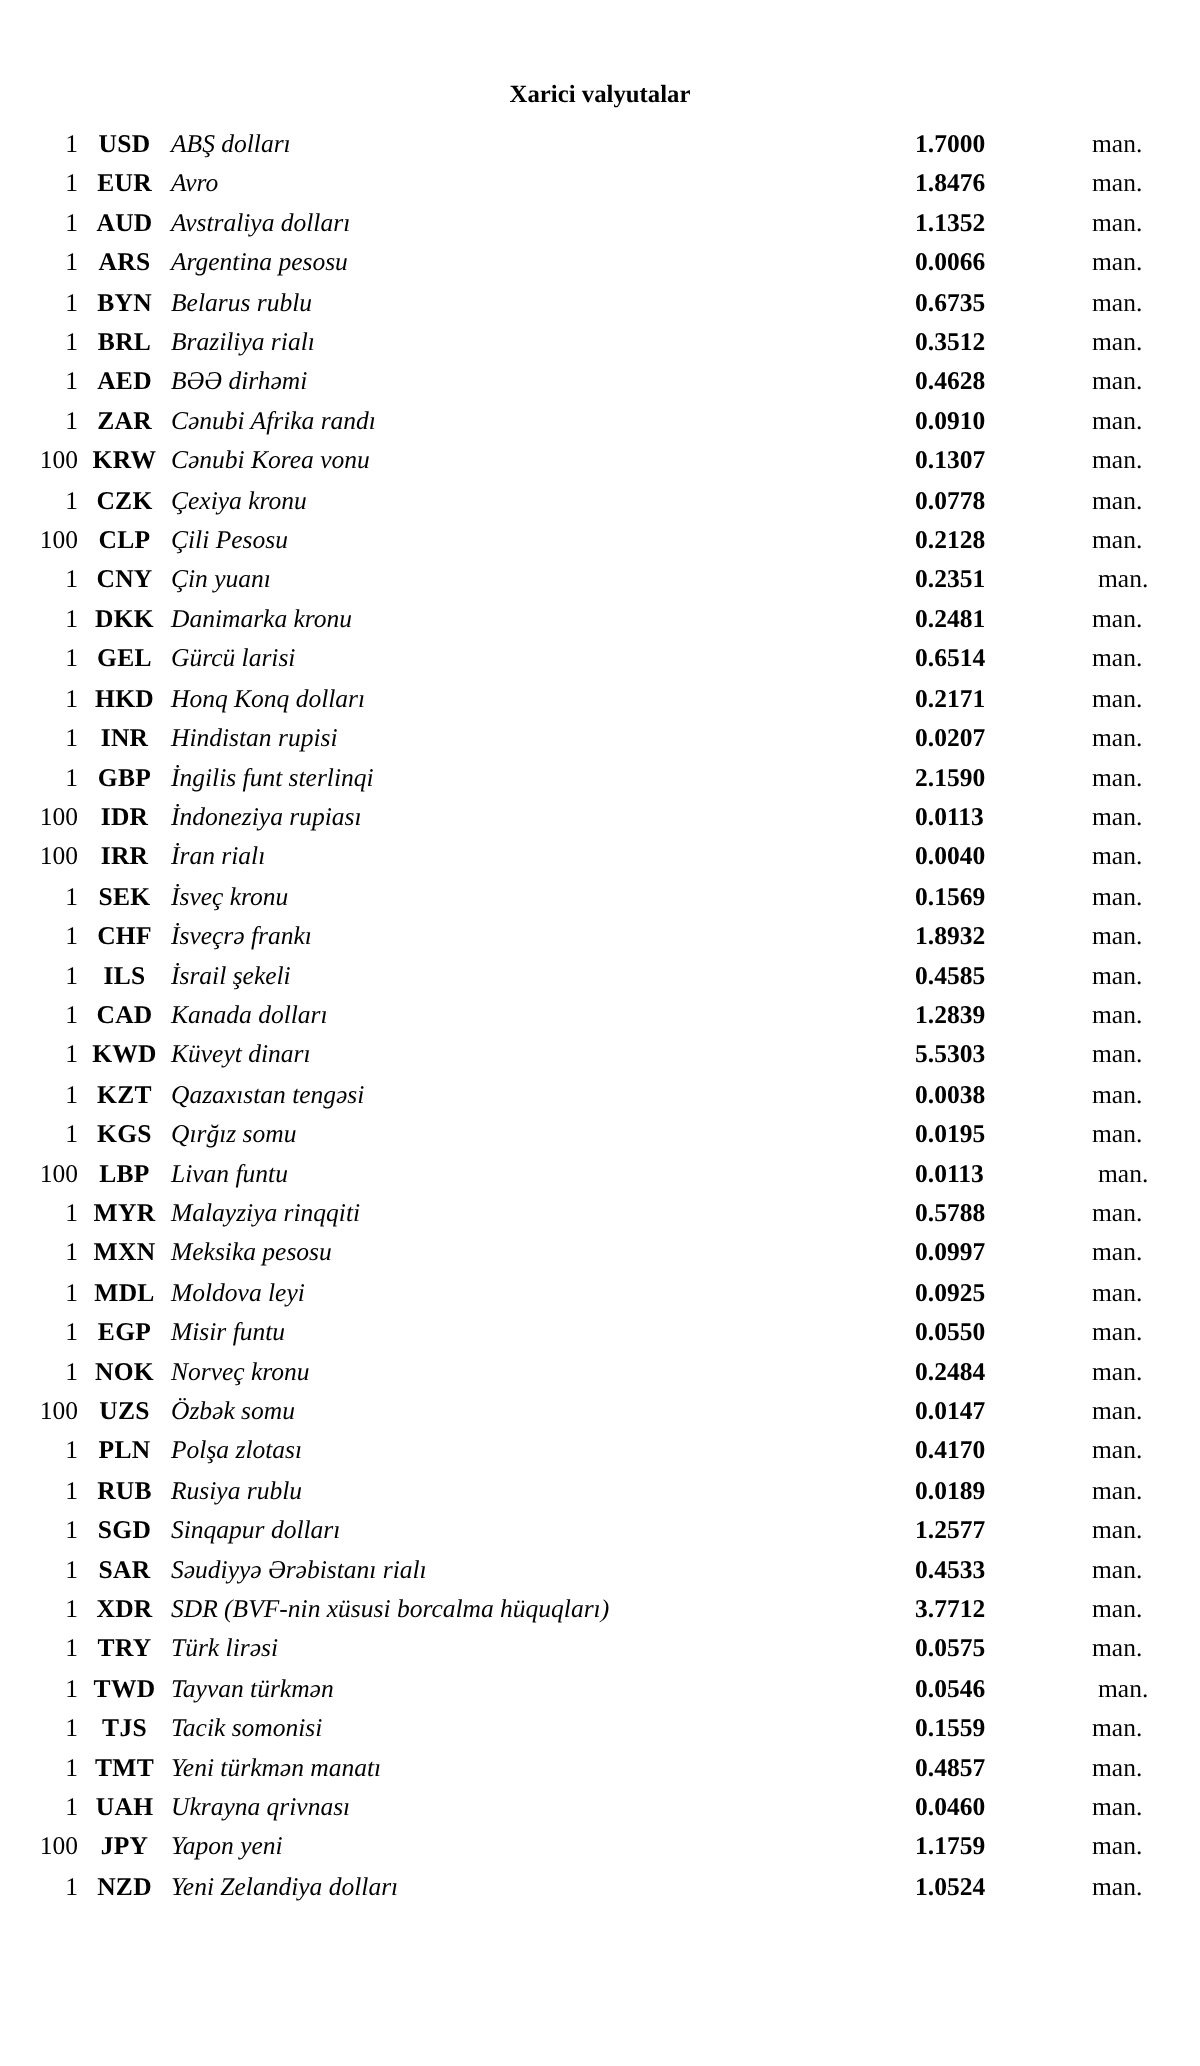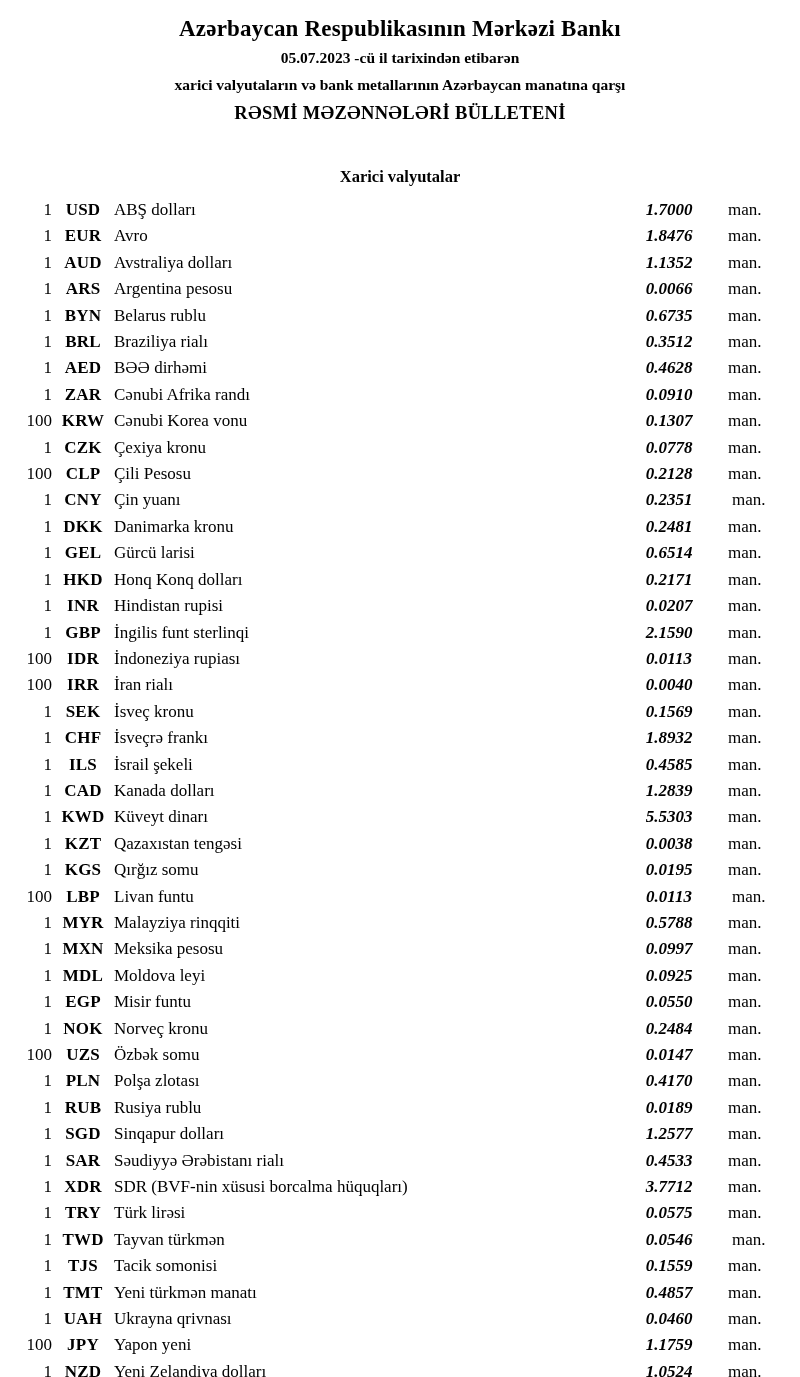--- a/index.html
+++ b/index.html
@@ -68,25 +68,25 @@
     font-family: "Liberation Serif", serif;
   }
   td.code {
     width: 62px;
     text-align: center;
     letter-spacing: 0.2px;
     font-weight: bold;
   }
   td.name {
     padding-left: 18px;
+    font-style: italic;
   }
   td.rate {
     width: 118px;
-    text-align: center;
-    font-style: italic;
+    text-align: left;
     font-weight: bold;
     font-size: 16px;
   }
   td.unit {
     width: 72px;
     text-align: left;
     padding-left: 9px;
     font-size: 16.5px;
   }
   
@@ -94,26 +94,20 @@
   tr:nth-child(27) td.unit,
   tr:nth-child(40) td.unit {
     padding-left: 4px;
   }
 </style>
 </head>
 <body>
 
 <div class="page">
 
-  <div class="header">
-    <div class="bank-title">Azərbaycan Respublikasının Mərkəzi Bankı</div>
-    <div class="date-line">05.07.2023 -cü il tarixindən etibarən</div>
-    <div class="subject-line">xarici valyutaların və bank metallarının Azərbaycan manatına qarşı</div>
-    <div class="bulletin-line">RƏSMİ MƏZƏNNƏLƏRİ BÜLLETENİ</div>
-  </div>
 
   <div class="section-title">Xarici valyutalar</div>
 
   <table class="rates">
     <tbody>
         <tr>
           <td class="qty">1</td>
           <td class="code">USD</td>
           <td class="name">ABŞ dolları</td>
           <td class="rate">1.7000</td>

